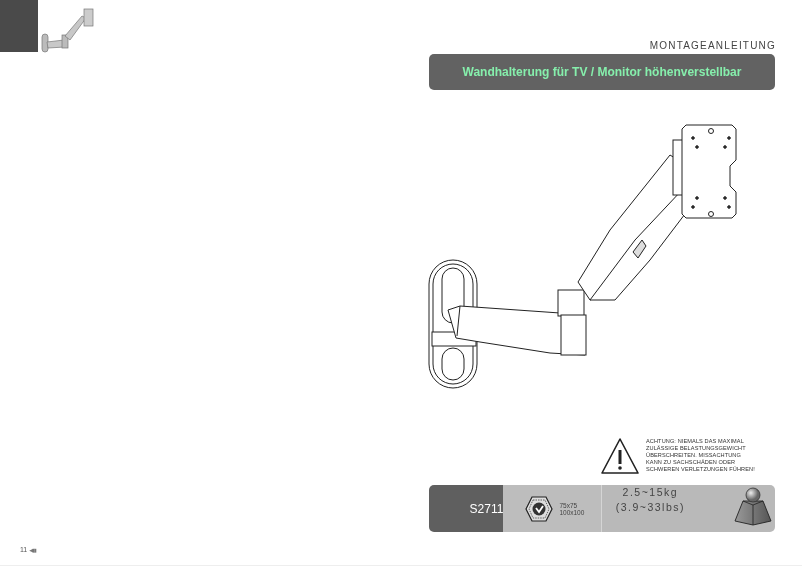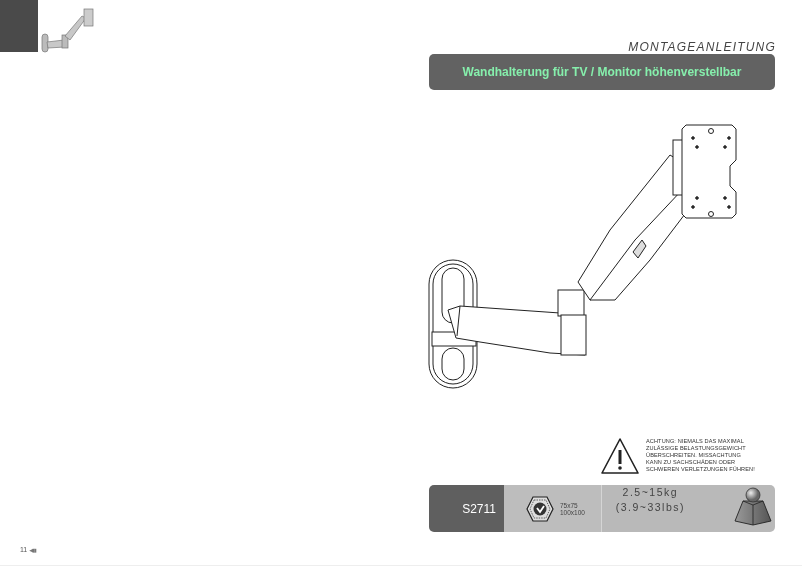--- a/index.html
+++ b/index.html
@@ -11,21 +11,21 @@
     }
     .corner-block {
       position: absolute; left: 0; top: 0; width: 38px; height: 52px;
       background: #4a4a4a;
     }
     .thumb {
       position: absolute; left: 38px; top: 4px; width: 60px; height: 50px;
     }
     .section-label {
       position: absolute; right: 26px; top: 40px;
-      font-size: 12px; letter-spacing: 1.2px; color: #444; font-style: italic;
+      font-size: 10px; letter-spacing: 1.2px; color: #444;
     }
     .title-bar {
       position: absolute; left: 429px; top: 54px; width: 346px; height: 36px;
       background: #626262; border-radius: 5px;
       color: #86efac; font-weight: bold; font-size: 12px;
       display: flex; align-items: center; justify-content: center;
       white-space: nowrap;
     }
     .illustration { position: absolute; left: 420px; top: 110px; width: 360px; height: 290px; }
     .warning {
@@ -38,21 +38,21 @@
       font-size: 5.6px; line-height: 7px; color: #333; letter-spacing: 0.1px;
       text-transform: uppercase;
     }
     .spec-bar {
       position: absolute; left: 429px; top: 485px; width: 346px; height: 47px;
       display: flex; border-radius: 5px; overflow: hidden;
     }
     .spec-model {
       width: 86px; background: #5f5f5f; color: #fff;
       display: flex; align-items: center; justify-content: flex-end;
-      padding-right: 8px; box-sizing: border-box; font-size: 12px;
+      padding-right: 0; box-sizing: border-box; font-size: 12px;
     }
     .spec-vesa {
       width: 110px; background: #bdbdbd; border-right: 1px solid #d5d5d5;
       display: flex; align-items: center; padding-left: 22px; box-sizing: border-box;
     }
     .spec-vesa .hex { width: 28px; height: 28px; flex: none; }
     .spec-vesa .sizes { margin-left: 6px; font-size: 6.5px; line-height: 7px; color: #444; }
     .spec-weight {
       flex: 1; background: #b9b9b9;
       display: flex; padding-left: 14px; box-sizing: border-box; gap: 32px;

